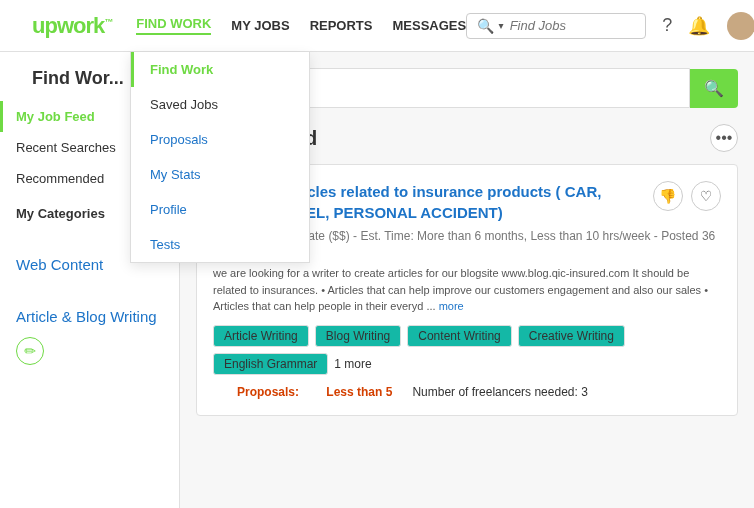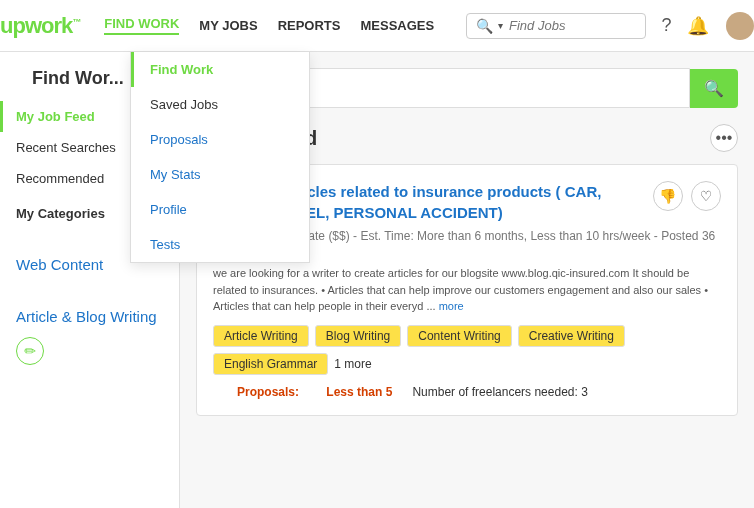--- a/index.html
+++ b/index.html
@@ -1,19 +1,19 @@
 <!DOCTYPE html>
 <html><head>
   <meta charset="utf-8">
   <style>
     * { margin: 0; padding: 0; box-sizing: border-box; }
     body { font-family: -apple-system, BlinkMacSystemFont, 'Segoe UI', sans-serif; background: #f7f7f7; font-size: 14px; color: #333; width: 754px; height: 508px; overflow: hidden; position: relative; }
 
     
-    .header { background: #fff; height: 52px; display: flex; align-items: center; padding: 0 0; border-bottom: 1px solid #e0e0e0; position: relative; z-index: 100; }
+    .header { background: #fff; height: 52px; display: flex; align-items: center; padding: 0 32px; border-bottom: 1px solid #e0e0e0; position: relative; z-index: 100; }
     .logo { display: flex; align-items: center; margin-right: 24px; }
     .logo-text { color: #6fda44; font-size: 22px; font-weight: 900; letter-spacing: -1px; }
     .logo-tm { font-size: 9px; color: #6fda44; vertical-align: super; }
     .nav { display: flex; align-items: center; gap: 20px; }
     .nav-item { font-size: 13px; font-weight: 600; color: #333; cursor: pointer; text-decoration: none; white-space: nowrap; }
     .nav-item.active { color: #6fda44; border-bottom: 2px solid #6fda44; padding-bottom: 2px; }
     .header-right { margin-left: auto; display: flex; align-items: center; gap: 16px; }
     .search-bar { display: flex; align-items: center; border: 1px solid #ccc; border-radius: 4px; padding: 4px 10px; background: #fff; width: 180px; }
     .search-bar-icon { color: #6fda44; font-size: 14px; margin-right: 4px; }
     .search-bar-dropdown { color: #555; font-size: 10px; margin-right: 6px; cursor: pointer; }
@@ -58,21 +58,21 @@
     
     .job-card { background: #fff; border: 1px solid #e0e0e0; border-radius: 4px; padding: 16px; }
     .job-card-header { display: flex; align-items: flex-start; justify-content: space-between; }
     .job-title { font-size: 15px; font-weight: 700; color: #1d74c8; flex: 1; cursor: pointer; line-height: 1.4; }
     .job-actions { display: flex; gap: 8px; margin-left: 12px; flex-shrink: 0; }
     .job-action-btn { width: 30px; height: 30px; border-radius: 50%; border: 1px solid #ccc; background: #fff; display: flex; align-items: center; justify-content: center; cursor: pointer; color: #555; font-size: 14px; }
     .job-meta { font-size: 12px; color: #777; margin: 6px 0 8px; }
     .job-desc { font-size: 11px; color: #555; line-height: 1.5; margin-bottom: 10px; }
     .job-desc .more-link { color: #1d74c8; cursor: pointer; }
     .job-tags { display: flex; flex-wrap: wrap; gap: 6px; margin-bottom: 10px; }
-    .tag { background: #fde047; border: 1px solid #ddd; border-radius: 3px; padding: 3px 10px; font-size: 12px; color: #333; cursor: pointer; }
+    .tag { background: #14b8a6; border: 1px solid #ddd; border-radius: 3px; padding: 3px 10px; font-size: 12px; color: #333; cursor: pointer; }
     .tag-more { font-size: 12px; color: #333; display: flex; align-items: center; }
     .job-footer { font-size: 12px; color: #555; display: flex; gap: 20px; }
     .job-footer .proposals { color: #333; }
     .job-footer .proposals span { color: #d44000; font-weight: 600; margin-left: 24px; }
     .job-footer .freelancers { color: #333; }
   </style>
 </head>
 <body>
 
 <div class="header">

